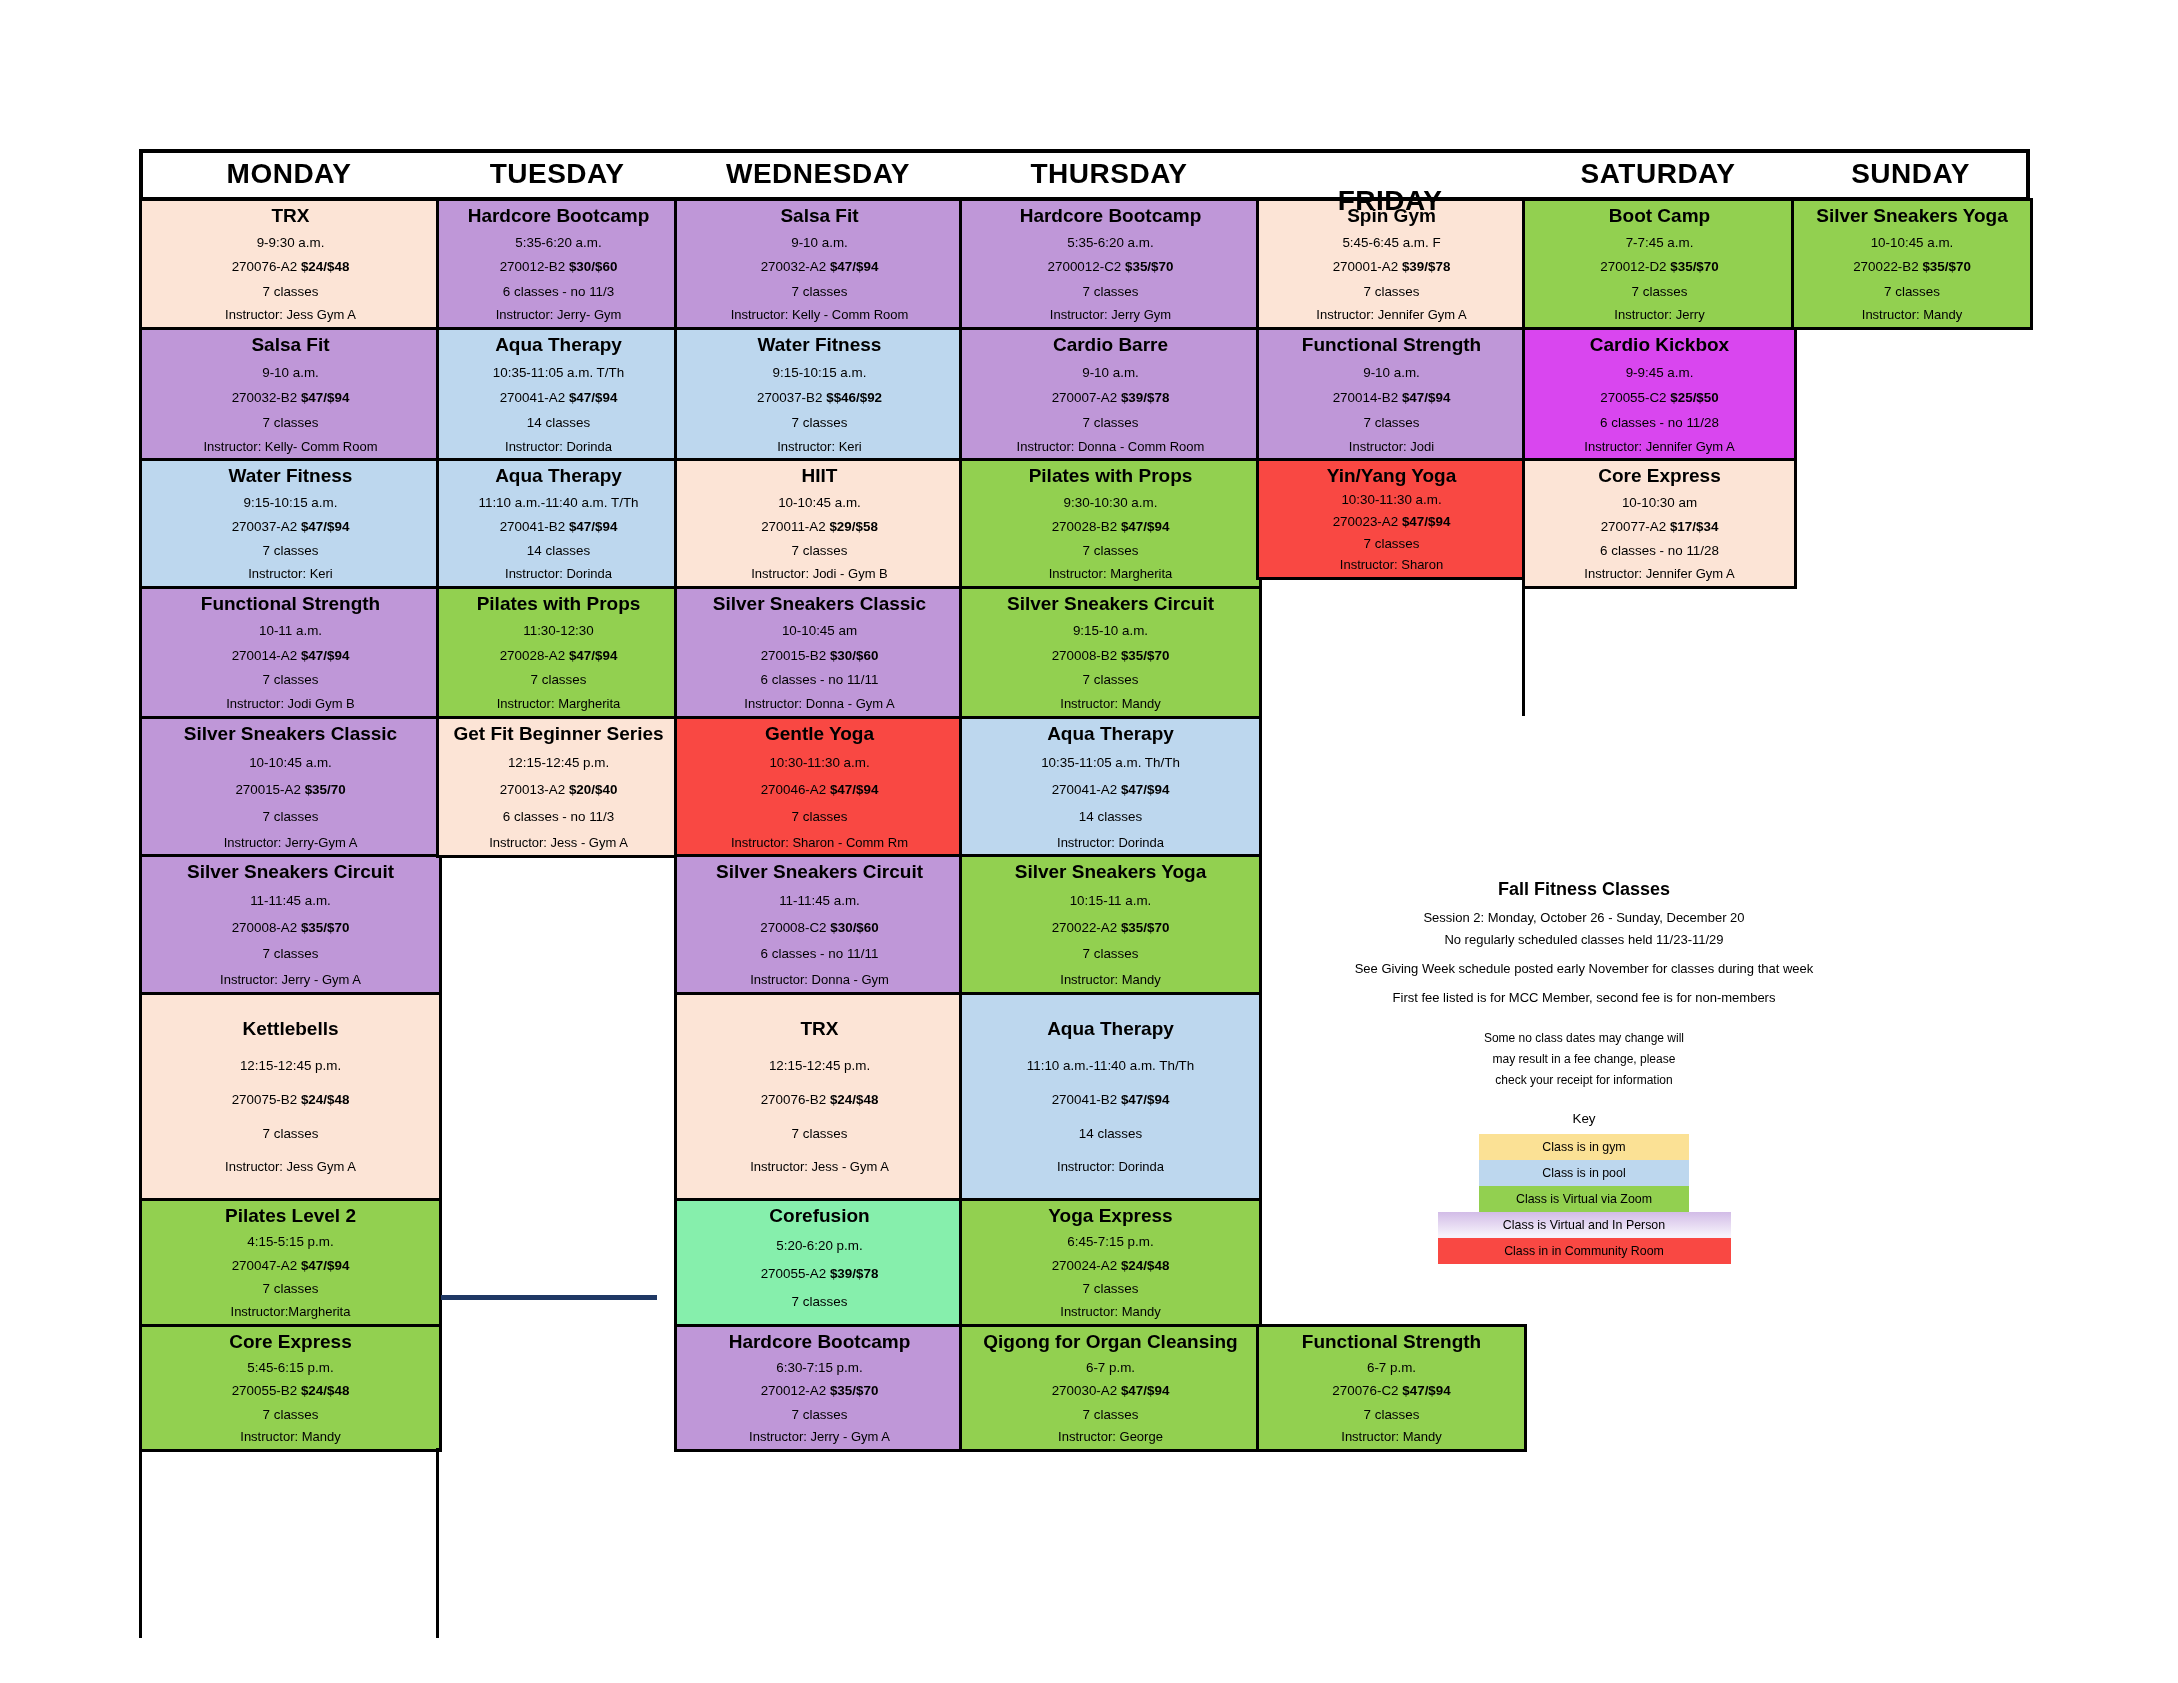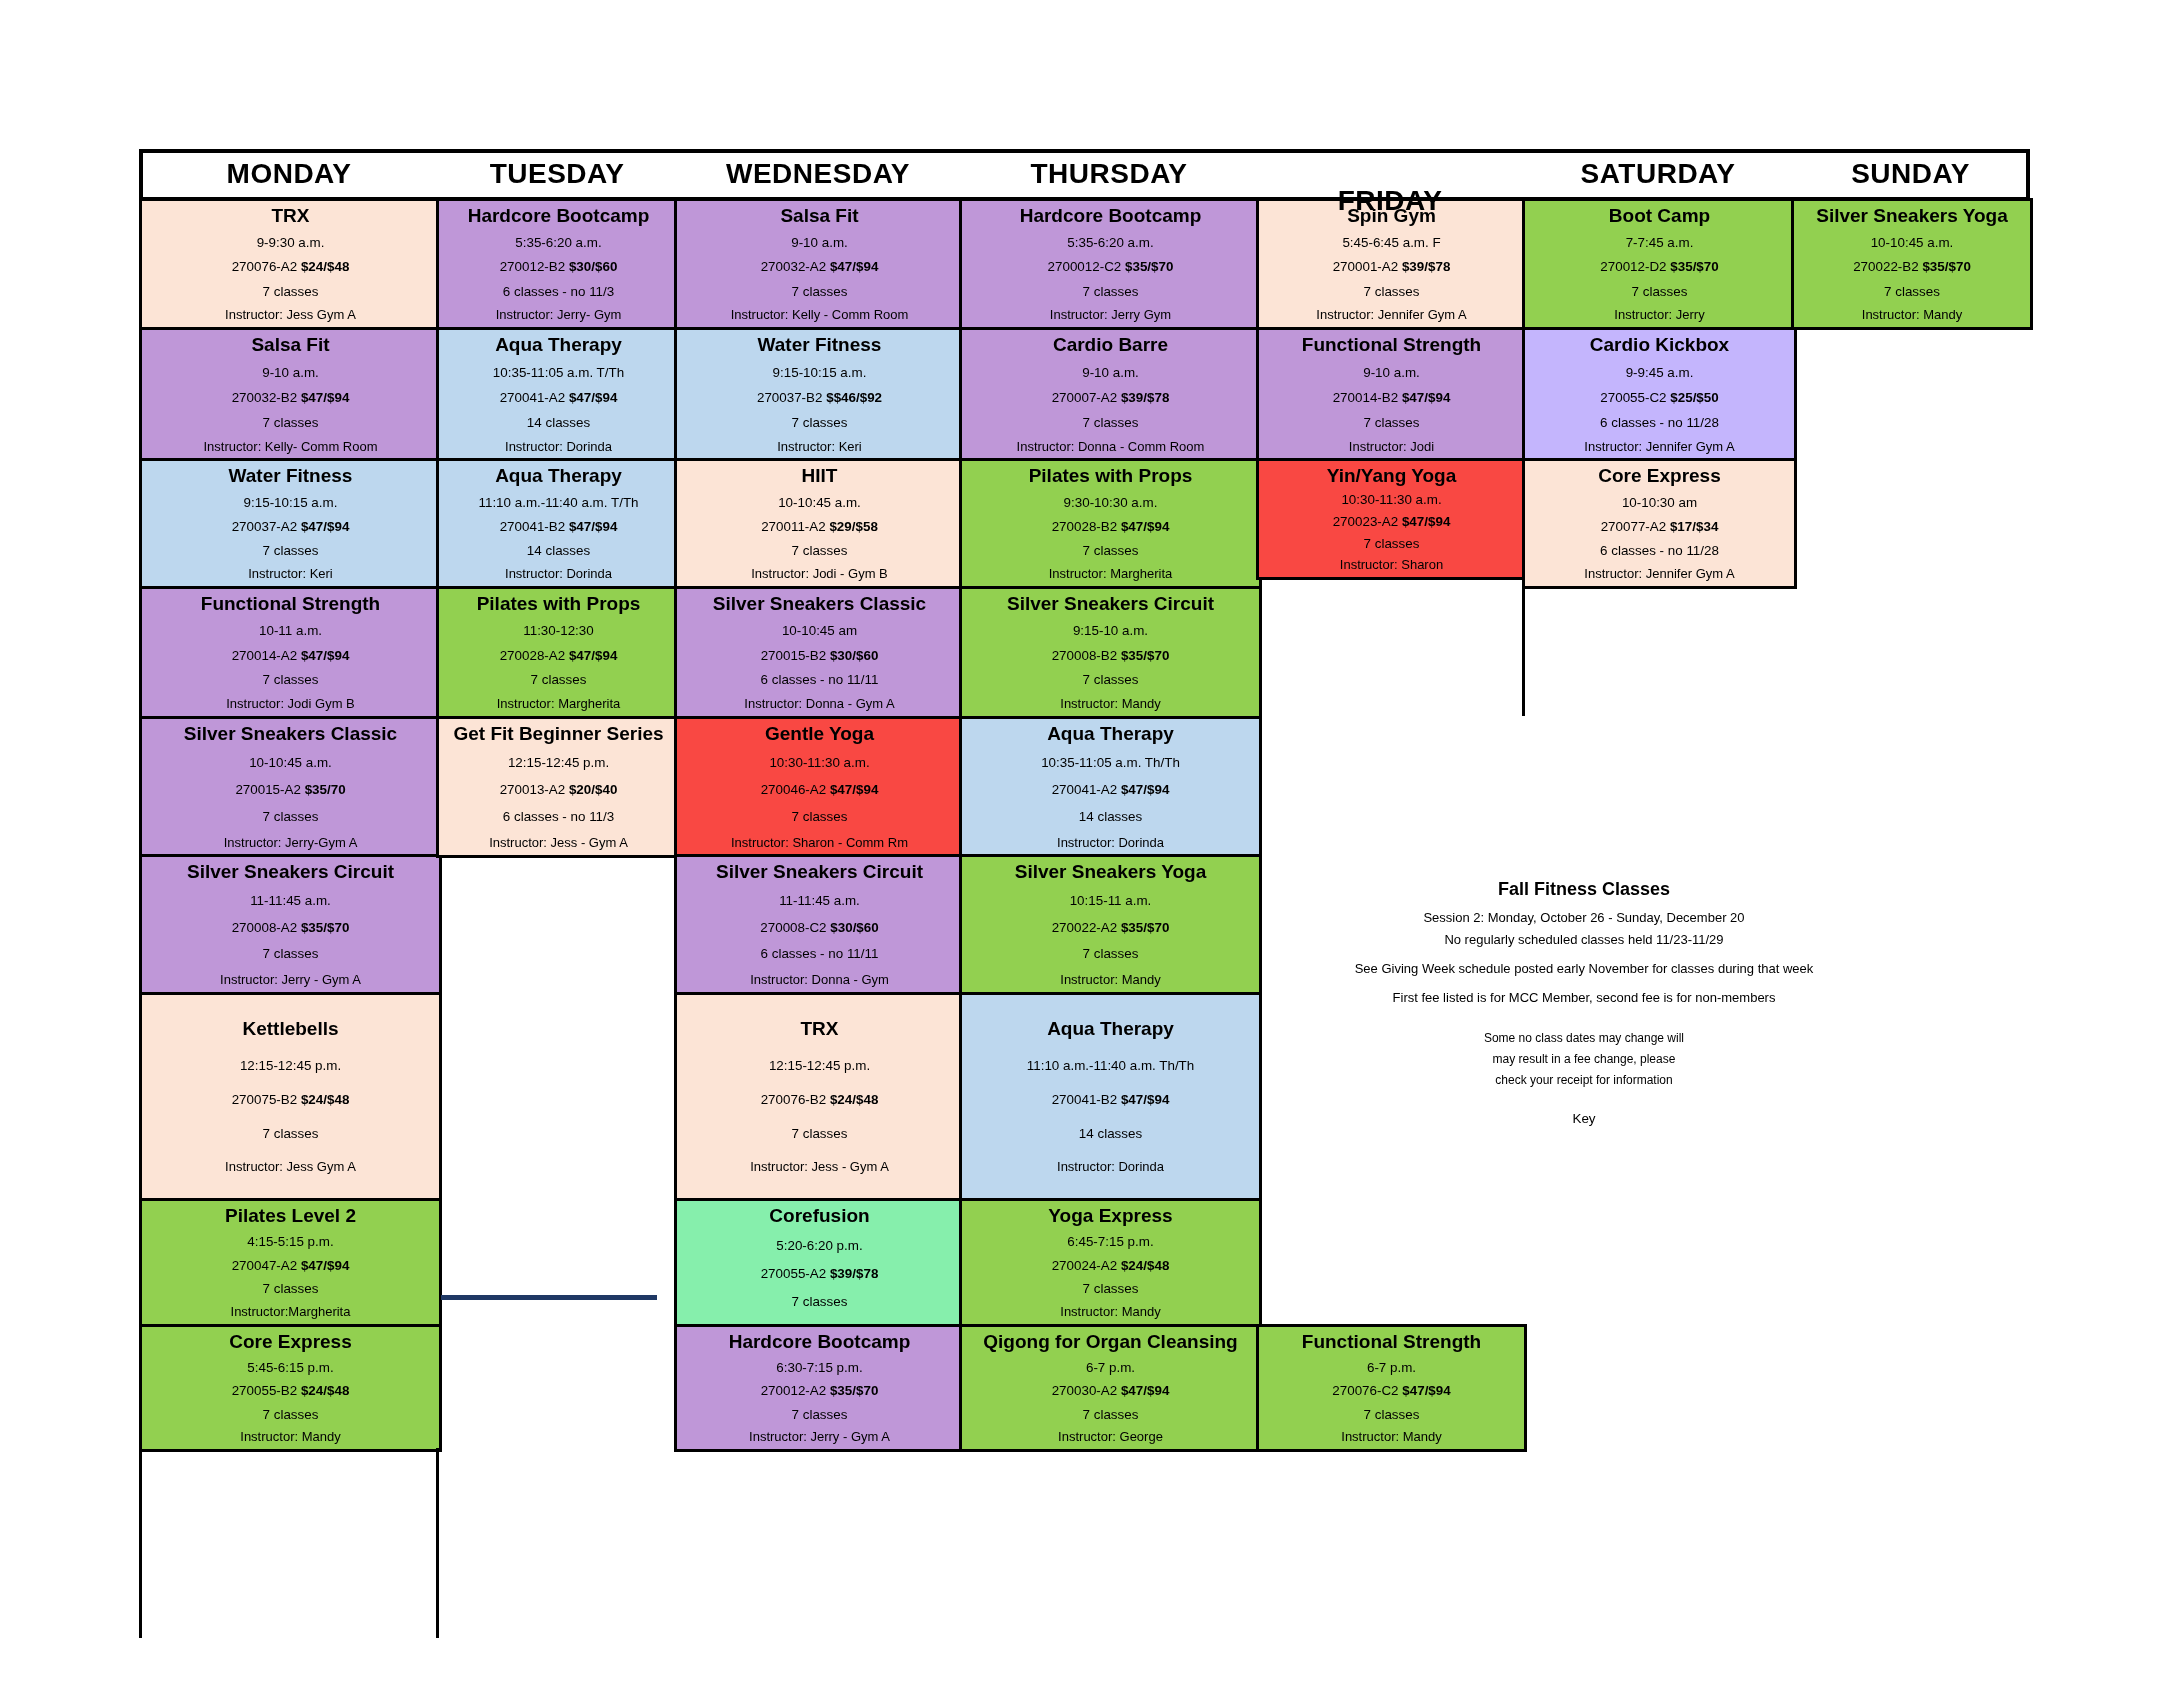--- a/index.html
+++ b/index.html
@@ -287,21 +287,21 @@
         <div class="c-line">7 classes</div>
         <div class="c-line c-instr">Instructor: Mandy</div>
       </div>
       <div class="card" style="left: 1522px; width: 275px; top: 198px; height: 132px; background: rgb(146, 208, 80);">
         <div class="c-title">Boot Camp</div>
         <div class="c-line">7-7:45 a.m.</div>
         <div class="c-line"><span>270012-D2</span> <span class="c-price">$35/$70</span></div>
         <div class="c-line">7 classes</div>
         <div class="c-line c-instr">Instructor: Jerry</div>
       </div>
-      <div class="card" style="left: 1522px; width: 275px; top: 327px; height: 135px; background: #c4b5fd;">
+      <div class="card" style="left: 1522px; width: 275px; top: 327px; height: 135px; background: #d946ef;">
         <div class="c-title">Cardio Kickbox</div>
         <div class="c-line">9-9:45 a.m.</div>
         <div class="c-line"><span>270055-C2</span> <span class="c-price">$25/$50</span></div>
         <div class="c-line">6 classes - no 11/28</div>
         <div class="c-line c-instr">Instructor: Jennifer Gym A</div>
       </div>
       <div class="card" style="left: 1522px; width: 275px; top: 458px; height: 131px; background: rgb(252, 228, 214);">
         <div class="c-title">Core Express</div>
         <div class="c-line">10-10:30 am</div>
         <div class="c-line"><span>270077-A2</span> <span class="c-price">$17/$34</span></div>
@@ -320,20 +320,37 @@
   <div id="info-block">
     <div id="info-title">Fall Fitness Classes</div>
     <div class="info-line">Session 2: Monday, October 26 - Sunday, December 20</div>
     <div class="info-line">No regularly scheduled classes held 11/23-11/29</div>
     <div class="info-line sp">See Giving Week schedule posted early November for classes during that week</div>
     <div class="info-line sp">First fee listed is for MCC Member, second fee is for non-members</div>
     <div class="note-line note-first">Some no class dates may change will</div>
     <div class="note-line">may result in a fee change, please</div>
     <div class="note-line">check your receipt for information</div>
     <div id="key-label">Key</div>
+    <div id="key-rows">
+        <div class="key-row" style="width: 210px; background: rgb(251, 225, 149);">
+          <span>Class is in gym</span>
+        </div>
+        <div class="key-row" style="width: 210px; background: rgb(189, 215, 238);">
+          <span>Class is in pool</span>
+        </div>
+        <div class="key-row" style="width: 210px; background: rgb(146, 208, 80);">
+          <span>Class is Virtual via Zoom</span>
+        </div>
+        <div class="key-row" style="width: 293px; background: linear-gradient(rgb(210, 188, 231) 0%, rgb(246, 242, 251) 90%);">
+          <span>Class is Virtual and In Person</span>
+        </div>
+        <div class="key-row" style="width: 293px; background: rgb(249, 72, 67);">
+          <span>Class in in Community Room</span>
+        </div>
+      </div>
   </div>
 
   <div id="navy-dash" style="left:441px;top:1295px;width:216px;height:5px;"></div>
   <div class="stray" style="left:1522px;top:586px;width:3px;height:130px;"></div>
   <div class="stray" style="left:139px;top:1448px;width:3px;height:190px;"></div>
   <div class="stray" style="left:436px;top:1448px;width:3px;height:190px;"></div>
 <div class="day-label" style="left: 139px; width: 300px;">MONDAY</div>
     <div class="day-label" style="left: 436px; width: 242px;">TUESDAY</div>
     <div class="day-label" style="left: 674px; width: 288px;">WEDNESDAY</div>
     <div class="day-label" style="left: 959px; width: 300px;">THURSDAY</div>

